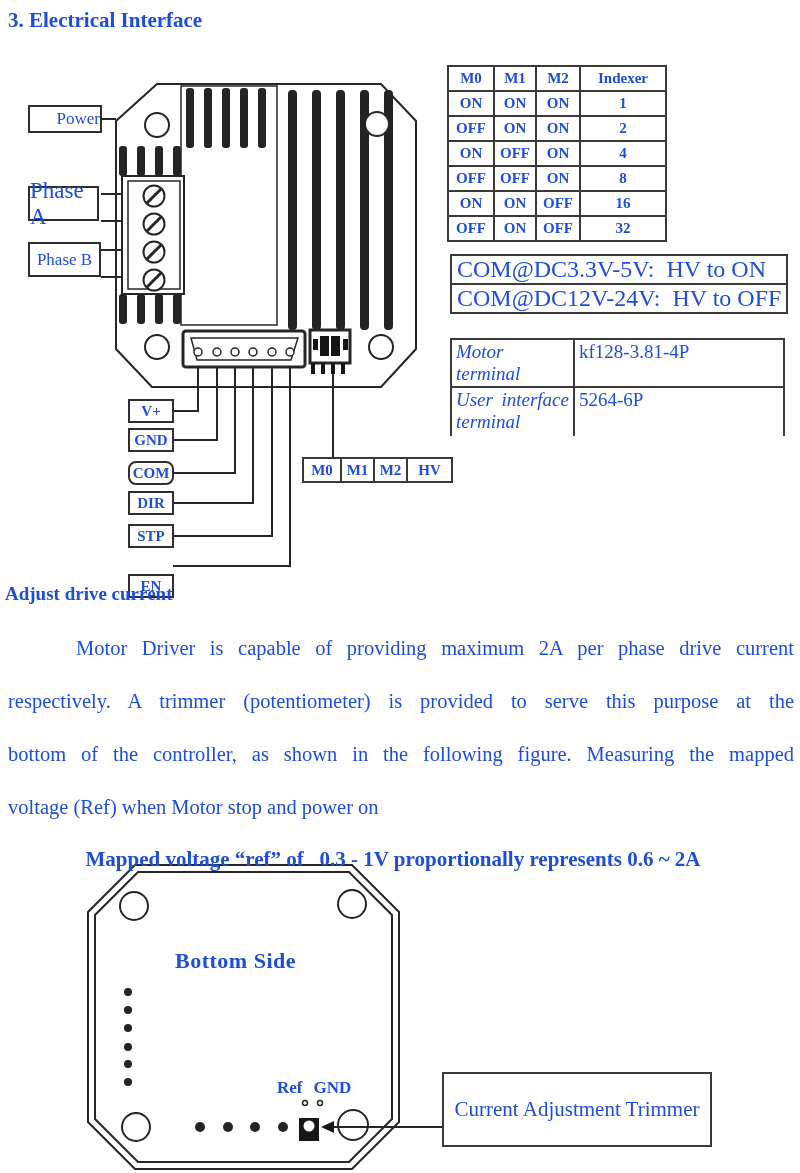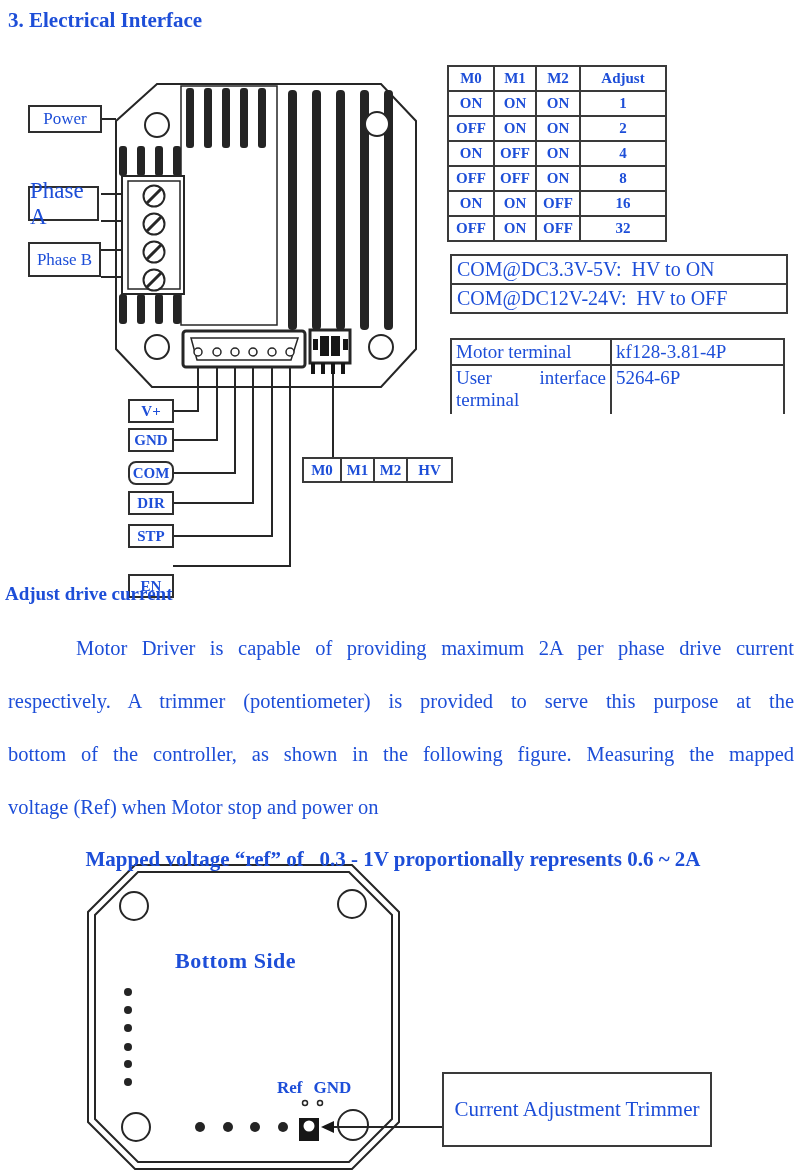--- a/index.html
+++ b/index.html
@@ -17,29 +17,29 @@
   .title{font-weight:bold;font-size:21px;}
   
   #indexer-table{position:absolute;left:447px;top:65px;border-collapse:collapse;}
   #indexer-table th,#indexer-table td{
     border:2px solid #3a3a3a;font-weight:bold;font-size:15px;text-align:center;
     padding:0;height:23px;background:#fff;
   }
   .c0{width:44px}.c1{width:40px}.c2{width:42px}.c3{width:84px}
   
   #com-box{position:absolute;left:450px;top:254px;width:338px;border:2px solid #3a3a3a;background:#fff;box-sizing:border-box;}
-  .com-row{height:27px;line-height:27px;font-size:20px;padding-left:5px;white-space:pre;}
+  .com-row{height:27px;line-height:27px;font-size:24px;padding-left:5px;white-space:pre;}
   .com-row + .com-row{border-top:2px solid #3a3a3a;}
   
   #terminal-table{position:absolute;left:450px;top:338px;width:335px;border-top:2px solid #3a3a3a;
     border-left:2px solid #3a3a3a;border-right:2px solid #3a3a3a;box-sizing:border-box;background:#fff;}
   .trow{display:flex;}
   .trow + .trow .tcell{border-top:2px solid #3a3a3a;}
   .tcell{box-sizing:border-box;font-size:19px;padding:1px 4px;}
-  .tcell.k{width:160px;border-right:2px solid #3a3a3a;text-align:justify;}
+  .tcell.k{width:123px;border-right:2px solid #3a3a3a;text-align:justify;font-style:italic;}
   .tcell.v{flex:1;}
   .trow.r2 .tcell{min-height:50px;}
   
   #dip-strip{position:absolute;left:302px;top:457px;display:flex;}
   .dipcell{border:2px solid #3a3a3a;height:26px;box-sizing:border-box;display:flex;align-items:center;
     justify-content:center;font-weight:bold;font-size:15px;background:#fff;}
   .dipcell + .dipcell{margin-left:-2px;}
   
   #para{position:absolute;left:8px;top:622px;width:786px;font-size:20.5px;}
   .pline{height:53px;line-height:53px;text-align:justify;text-align-last:justify;white-space:nowrap0;}
@@ -193,21 +193,21 @@
       </g>
       <g>
         <path d="M332,1127 H442"></path>
         <polygon points="321,1127 334,1121 334,1133" fill="#161616" stroke="none"></polygon>
       </g>
     </g>
   </svg>
 
   <div class="abs title" style="left:8px;top:8px;">3. Electrical Interface</div>
 
-  <div class="lblbox" style="left:28px;top:105px;width:74px;height:28px;font-size:17px;">
+  <div class="lblbox" style="left:28px;top:105px;width:74px;height:28px;font-size:17px;justify-content:flex-end;">
     <span>Power</span>
   </div>
   <div class="lblbox" style="left:28px;top:186px;width:71px;height:35px;font-size:23px;">
     <span>Phase A</span>
   </div>
   <div class="lblbox" style="left:28px;top:242px;width:73px;height:35px;font-size:17px;">
     <span>Phase B</span>
   </div>
 
   <div class="lblbox pinbox" style="top:399px;">
@@ -235,21 +235,21 @@
     <div class="dipcell" style="width:35px;">M2</div>
     <div class="dipcell" style="width:47px;">HV</div>
   </div>
 
   <table id="indexer-table">
     <tbody>
         <tr>
       <th class="c0">M0</th>
       <th class="c1">M1</th>
       <th class="c2">M2</th>
-      <th class="c3">Adjust</th>
+      <th class="c3">Indexer</th>
     </tr>
     <tr>
       <td>ON</td>
       <td>ON</td>
       <td>ON</td>
       <td>1</td>
     </tr>
     <tr>
       <td>OFF</td>
       <td>ON</td>

